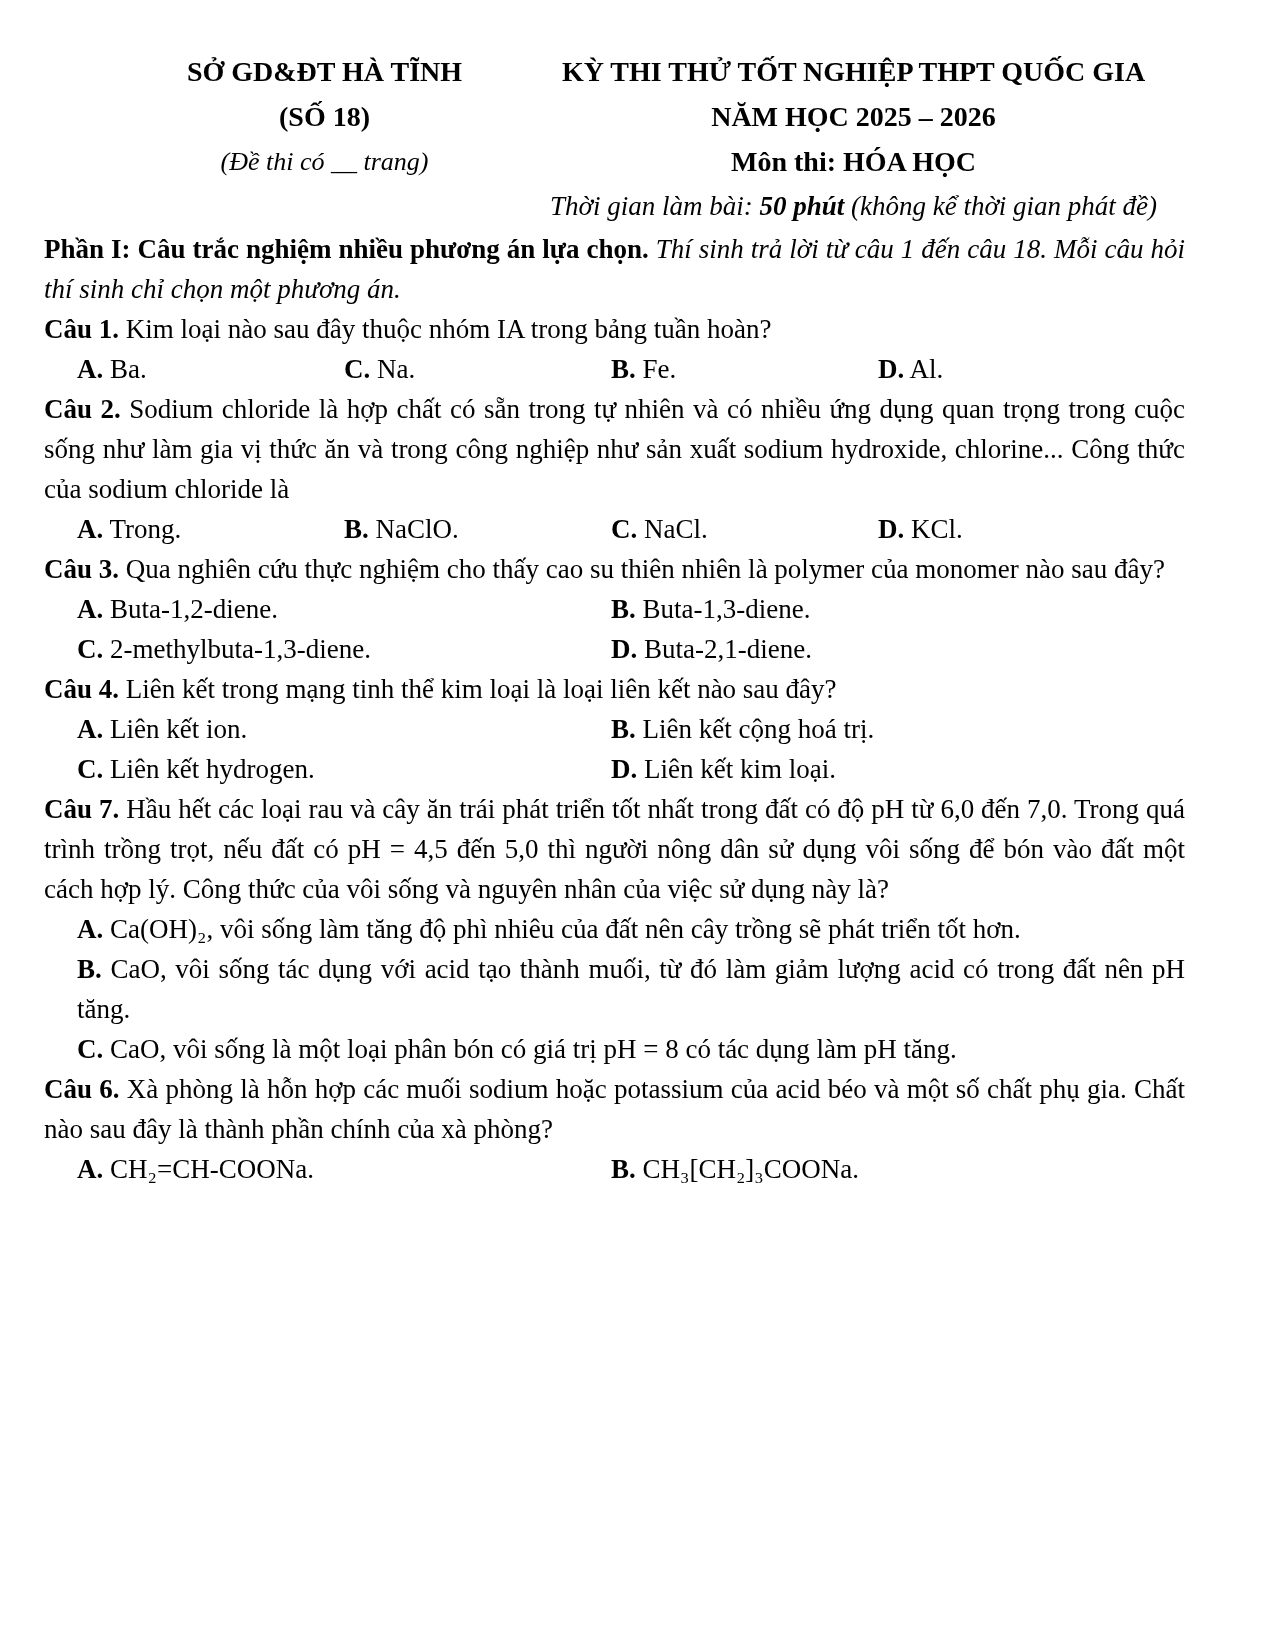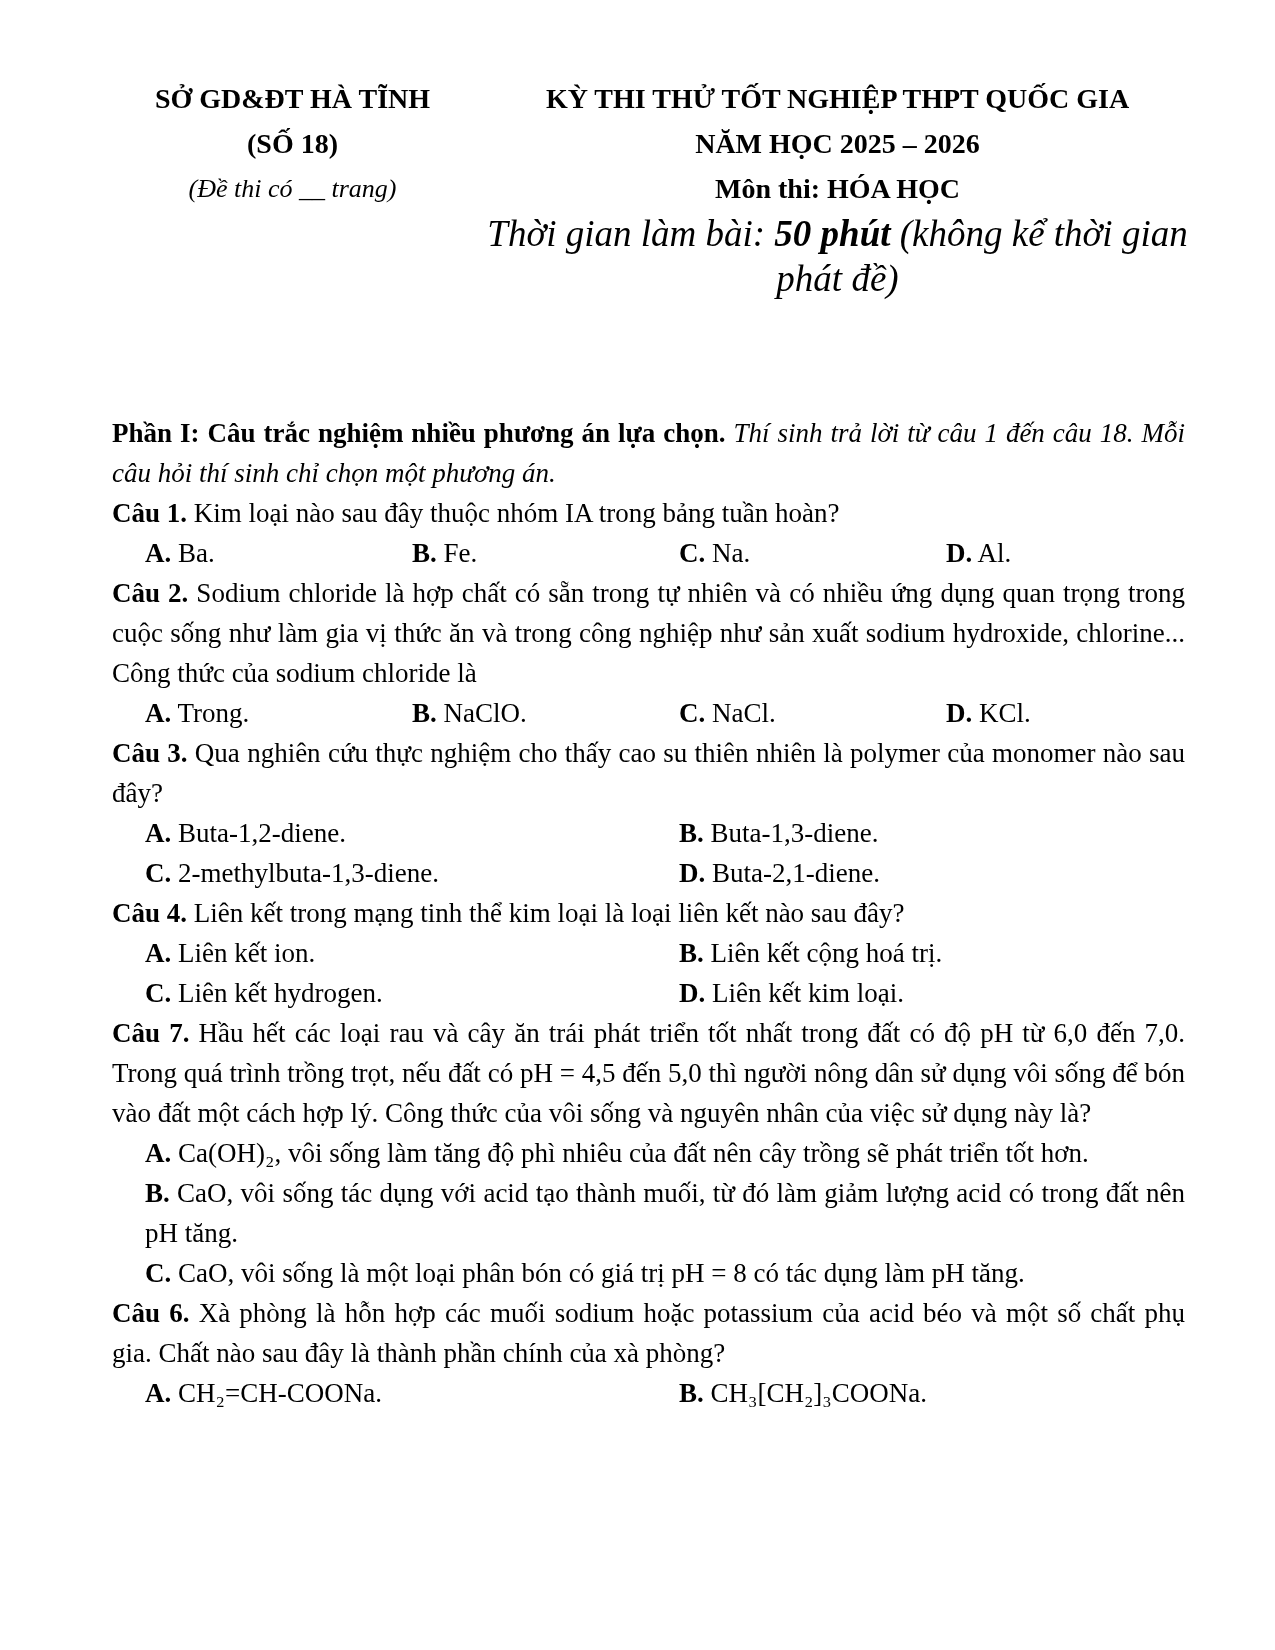--- a/index.html
+++ b/index.html
@@ -10,22 +10,23 @@
     background: #ffffff;
     color: #000000;
     font-family: "Liberation Serif", "DejaVu Serif", serif;
     font-size: 27px;
     box-sizing: border-box;
     overflow: hidden;
   }
   
   .header {
     display: flex;
-    padding: 76px 85px 0 100px;
+    padding: 49px 85px 0 100px;
     box-sizing: border-box;
+    margin-left: 32px;
   }
   .h-left {
     width: 385px;
     text-align: center;
     font-weight: bold;
     font-size: 28px;
     flex-shrink: 0;
   }
   .h-right {
     flex: 1;
@@ -35,27 +36,26 @@
   }
   .h-line { line-height: 45px; }
   .pages-note {
     font-weight: normal;
     font-style: italic;
     font-size: 26px;
   }
   .duration {
     font-weight: normal;
     font-style: italic;
-    font-size: 37px;
+    font-size: 27px;
   }
   .duration b { font-weight: bold; font-style: italic; }
   
   .content {
-    margin-top: 112px;
-    padding: 0 90px 0 112px;
+    padding: 0 90px 0 44px;
     box-sizing: border-box;
   }
   .para {
     margin: 0;
     text-align: justify;
     line-height: 40px;
   }
   .part-heading .lead { font-weight: bold; }
   .part-heading .note { font-style: italic; }
   .q-label { font-weight: bold; }
@@ -107,26 +107,26 @@
       <p class="para">
         <b class="q-label">Câu 1.</b>
         <span>Kim loại nào sau đây thuộc nhóm IA trong bảng tuần hoàn?</span>
       </p>
       <div class="options cols-4">
         <div class="option">
           <b class="opt-label">A.</b>
           <span>Ba.</span>
         </div>
         <div class="option">
+          <b class="opt-label">C.</b>
+          <span>Na.</span>
+        </div>
+        <div class="option">
           <b class="opt-label">B.</b>
           <span>Fe.</span>
-        </div>
-        <div class="option">
-          <b class="opt-label">C.</b>
-          <span>Na.</span>
         </div>
         <div class="option">
           <b class="opt-label">D.</b>
           <span>Al.</span>
         </div>
       </div>
     </div>
 
     <div class="question">
       <p class="para">

